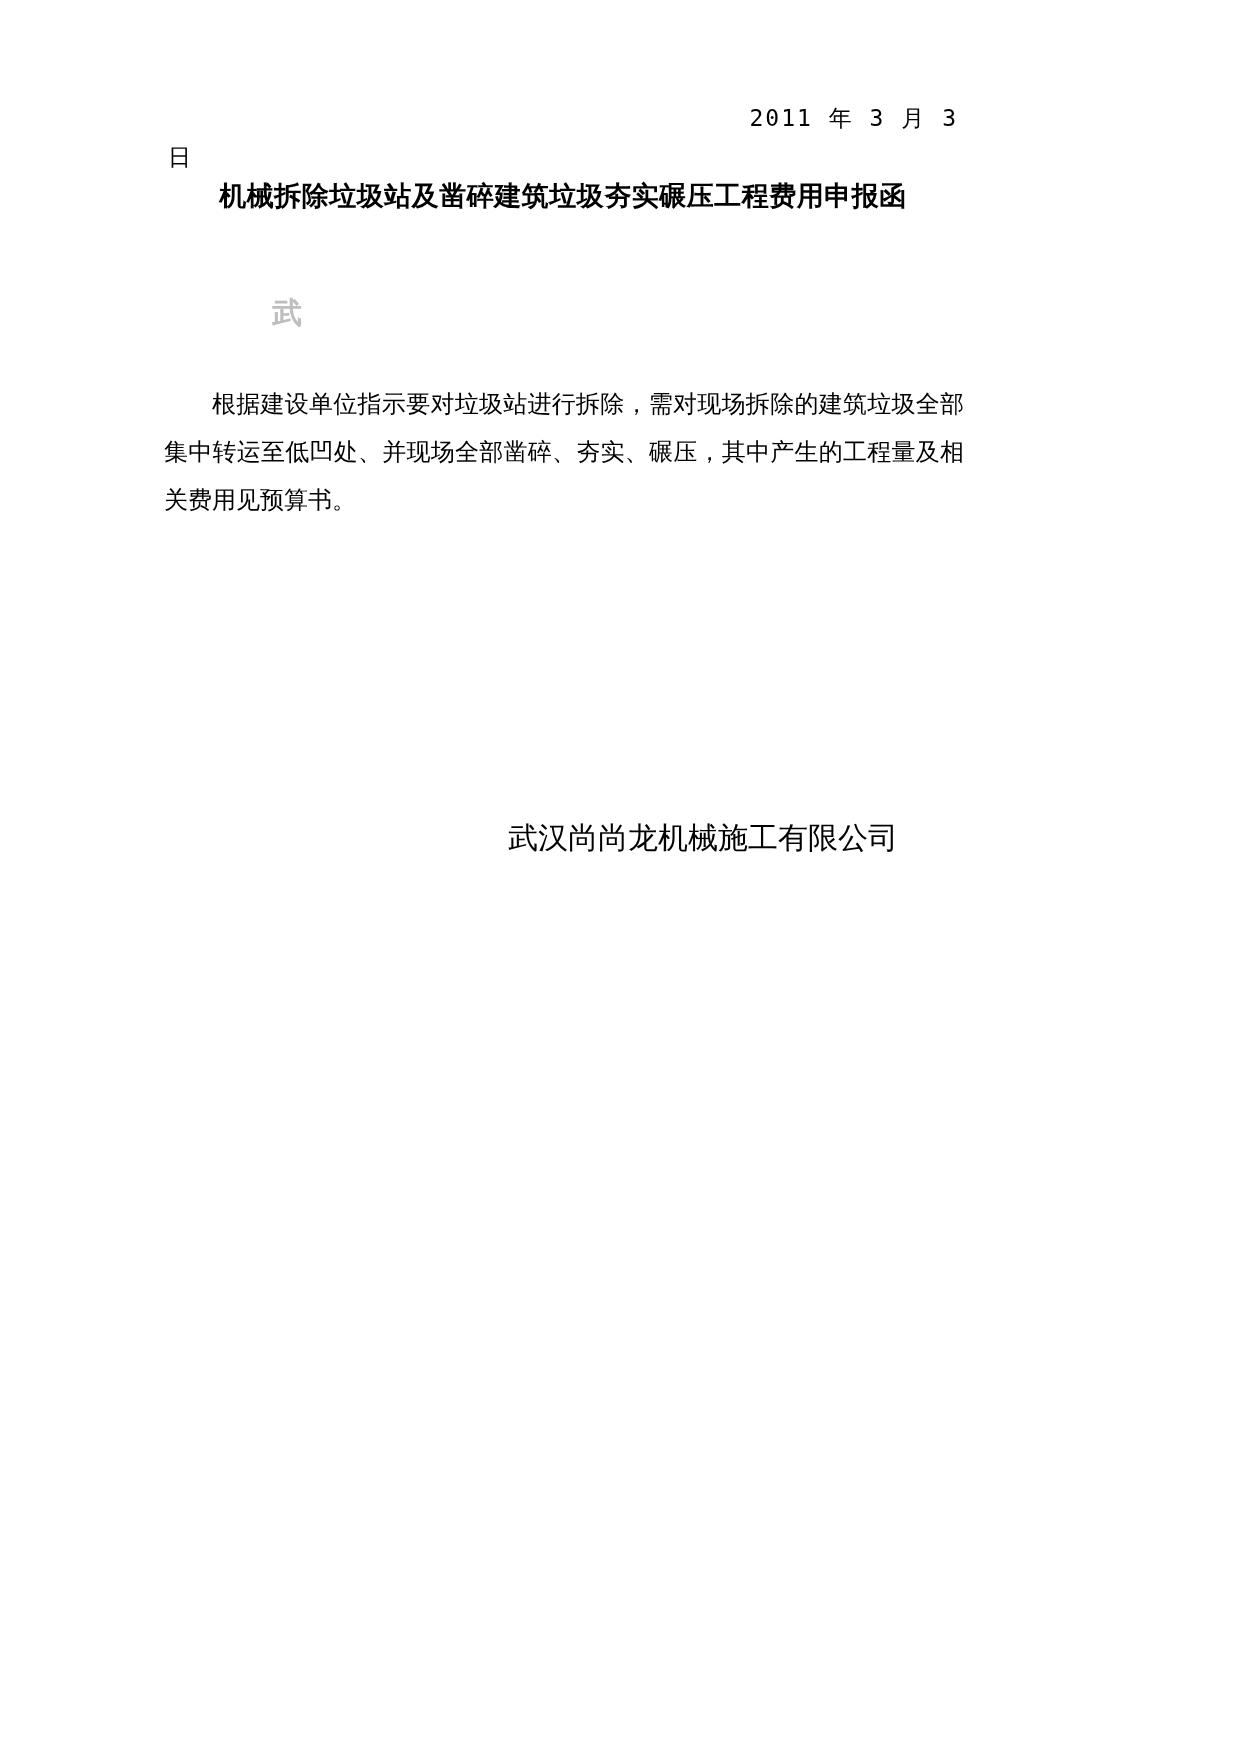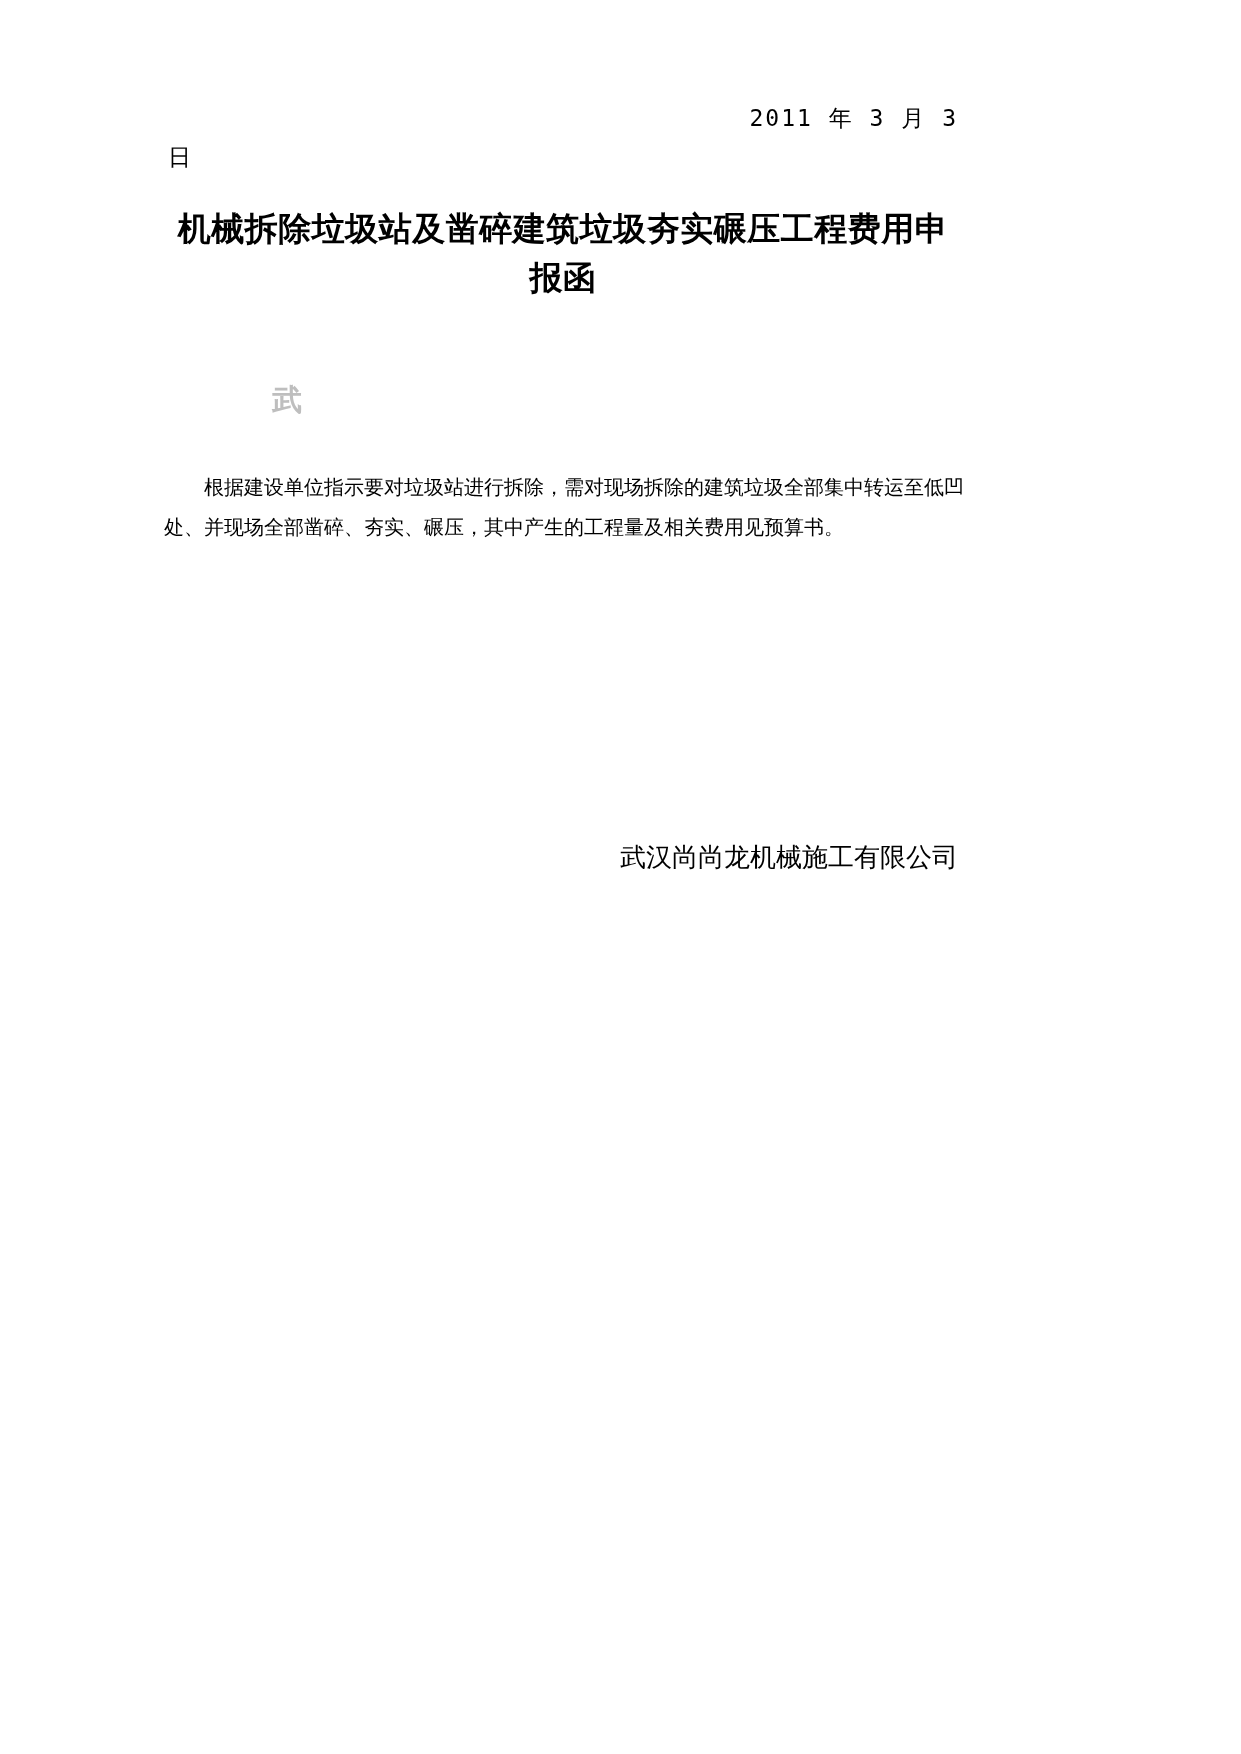--- a/index.html
+++ b/index.html
@@ -39,25 +39,24 @@
     white-space: nowrap;
   }
   .date-wrap {
     margin-top: 2px;
     text-align: left;
     font-family: "DejaVu Sans Mono", "Liberation Mono", monospace;
     font-size: 23px;
     line-height: 1.6;
   }
   .doc-title {
-    margin-top: 28px;
     text-align: center;
     font-family: "DejaVu Sans", "Liberation Sans", sans-serif;
     font-weight: bold;
-    font-size: 33px;
+    font-size: 27px;
     letter-spacing: 0.5px;
     line-height: 1.5;
   }
   .salutation {
     margin-top: 78px;
     margin-left: -4px;
     font-family: "DejaVu Sans", "Liberation Sans", sans-serif;
     font-weight: bold;
     font-size: 27px;
     line-height: 1.5;
@@ -71,32 +70,31 @@
     font-family: "DejaVu Sans", "Liberation Sans", sans-serif;
     font-weight: bold;
     font-size: 30px;
     color: #a9a9a9;
     opacity: 0.75;
     pointer-events: none;
   }
   .body-para {
     margin-top: 82px;
     margin-left: -4px;
-    font-size: 20px;
+    font-size: 24px;
     line-height: 2.0;
     text-align: justify;
     text-indent: 2em;
     width: 800px;
   }
   .signature {
     margin-top: 290px;
     padding-left: 340px;
-    font-size: 26px;
+    font-size: 30px;
     line-height: 1.6;
-    text-align: right;
   }
 </style>
 </head>
 <body>
 
 <div class="page">
   <div class="content">
 
     <div class="date-line">2011 年 3 月 3</div>
 

